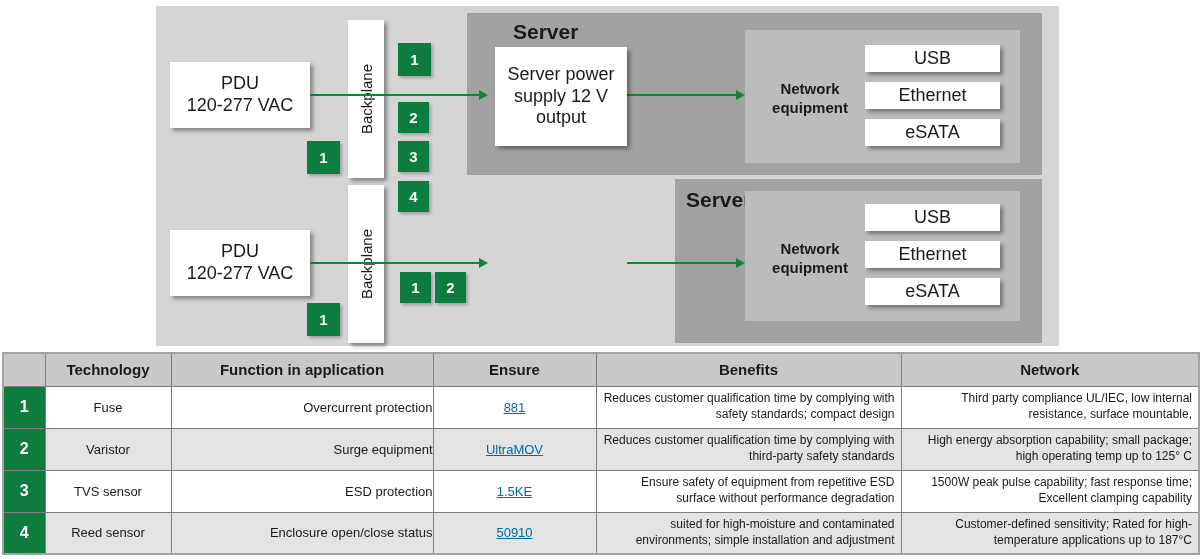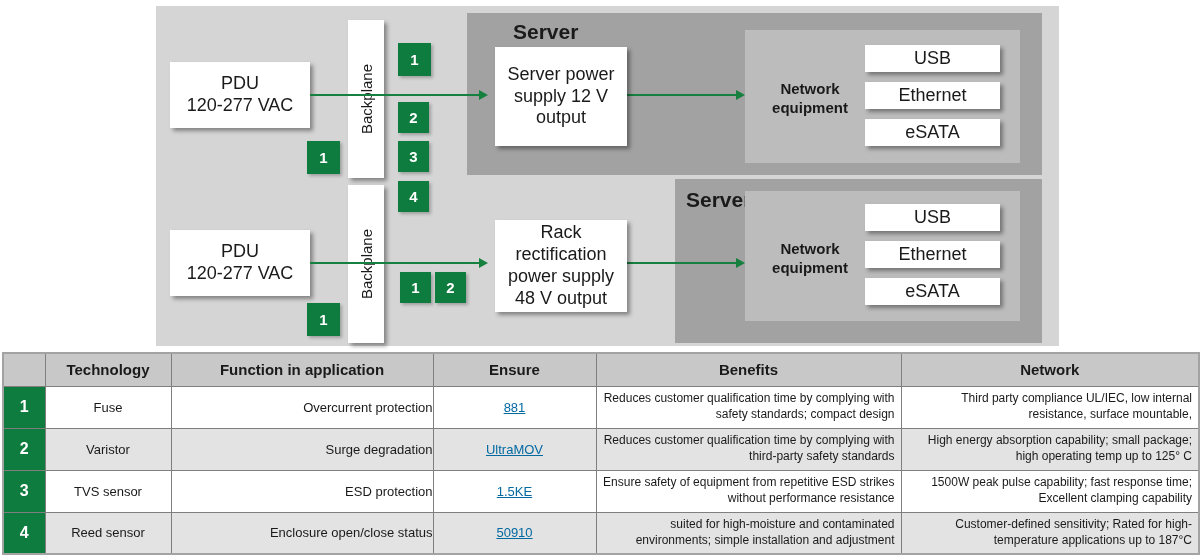--- a/index.html
+++ b/index.html
@@ -105,28 +105,20 @@
     </div>
   </div>
 
   <div class="backplane" style="left:348px; top:185px; height:158px;">
     <span>Backplane</span>
   </div>
 
   <div class="arrow" style="left:310px; top:262px; width:169px;"></div>
   <div class="arrow" style="left:627px; top:262px; width:109px;"></div>
 
-  <div class="white-box" style="left:495px; top:220px; width:132px; height:92px;">
-    <div>
-      <div>Rack</div>
-      <div>rectification</div>
-      <div>power supply</div>
-      <div>48 V output</div>
-    </div>
-  </div>
 
   <div class="badge" style="left:398px; top:181px; width:31px; height:31px;">4</div>
   <div class="badge" style="left:400px; top:272px; width:31px; height:31px;">1</div>
   <div class="badge" style="left:435px; top:272px; width:31px; height:31px;">2</div>
   <div class="badge" style="left:307px; top:303px; width:33px; height:33px;">1</div>
 
   <table class="spec">
     <colgroup>
       <col style="width:42px">
         <col style="width:126px">
@@ -150,31 +142,31 @@
         <td class="num">1</td>
         <td class="tech">Fuse</td>
         <td class="func">Overcurrent protection</td>
         <td class="series"><a href="#">881</a></td>
         <td class="txt">Reduces customer qualification time by complying with safety standards; compact design</td>
         <td class="txt">Third party compliance UL/IEC, low internal resistance, surface mountable,</td>
       </tr>
       <tr class="even">
         <td class="num">2</td>
         <td class="tech">Varistor</td>
-        <td class="func">Surge degradation</td>
+        <td class="func">Surge equipment</td>
         <td class="series"><a href="#">UltraMOV</a></td>
         <td class="txt">Reduces customer qualification time by complying with third-party safety standards</td>
         <td class="txt">High energy absorption capability; small package; high operating temp up to 125° C</td>
       </tr>
       <tr class="odd">
         <td class="num">3</td>
         <td class="tech">TVS sensor</td>
         <td class="func">ESD protection</td>
         <td class="series"><a href="#">1.5KE</a></td>
-        <td class="txt">Ensure safety of equipment from repetitive ESD strikes without performance resistance</td>
+        <td class="txt">Ensure safety of equipment from repetitive ESD surface without performance degradation</td>
         <td class="txt">1500W peak pulse capability; fast response time; Excellent clamping capability</td>
       </tr>
       <tr class="even">
         <td class="num">4</td>
         <td class="tech">Reed sensor</td>
         <td class="func">Enclosure open/close status</td>
         <td class="series"><a href="#">50910</a></td>
         <td class="txt">suited for high-moisture and contaminated environments; simple installation and adjustment</td>
         <td class="txt">Customer-defined sensitivity; Rated for high-temperature applications up to 187°C</td>
       </tr>

